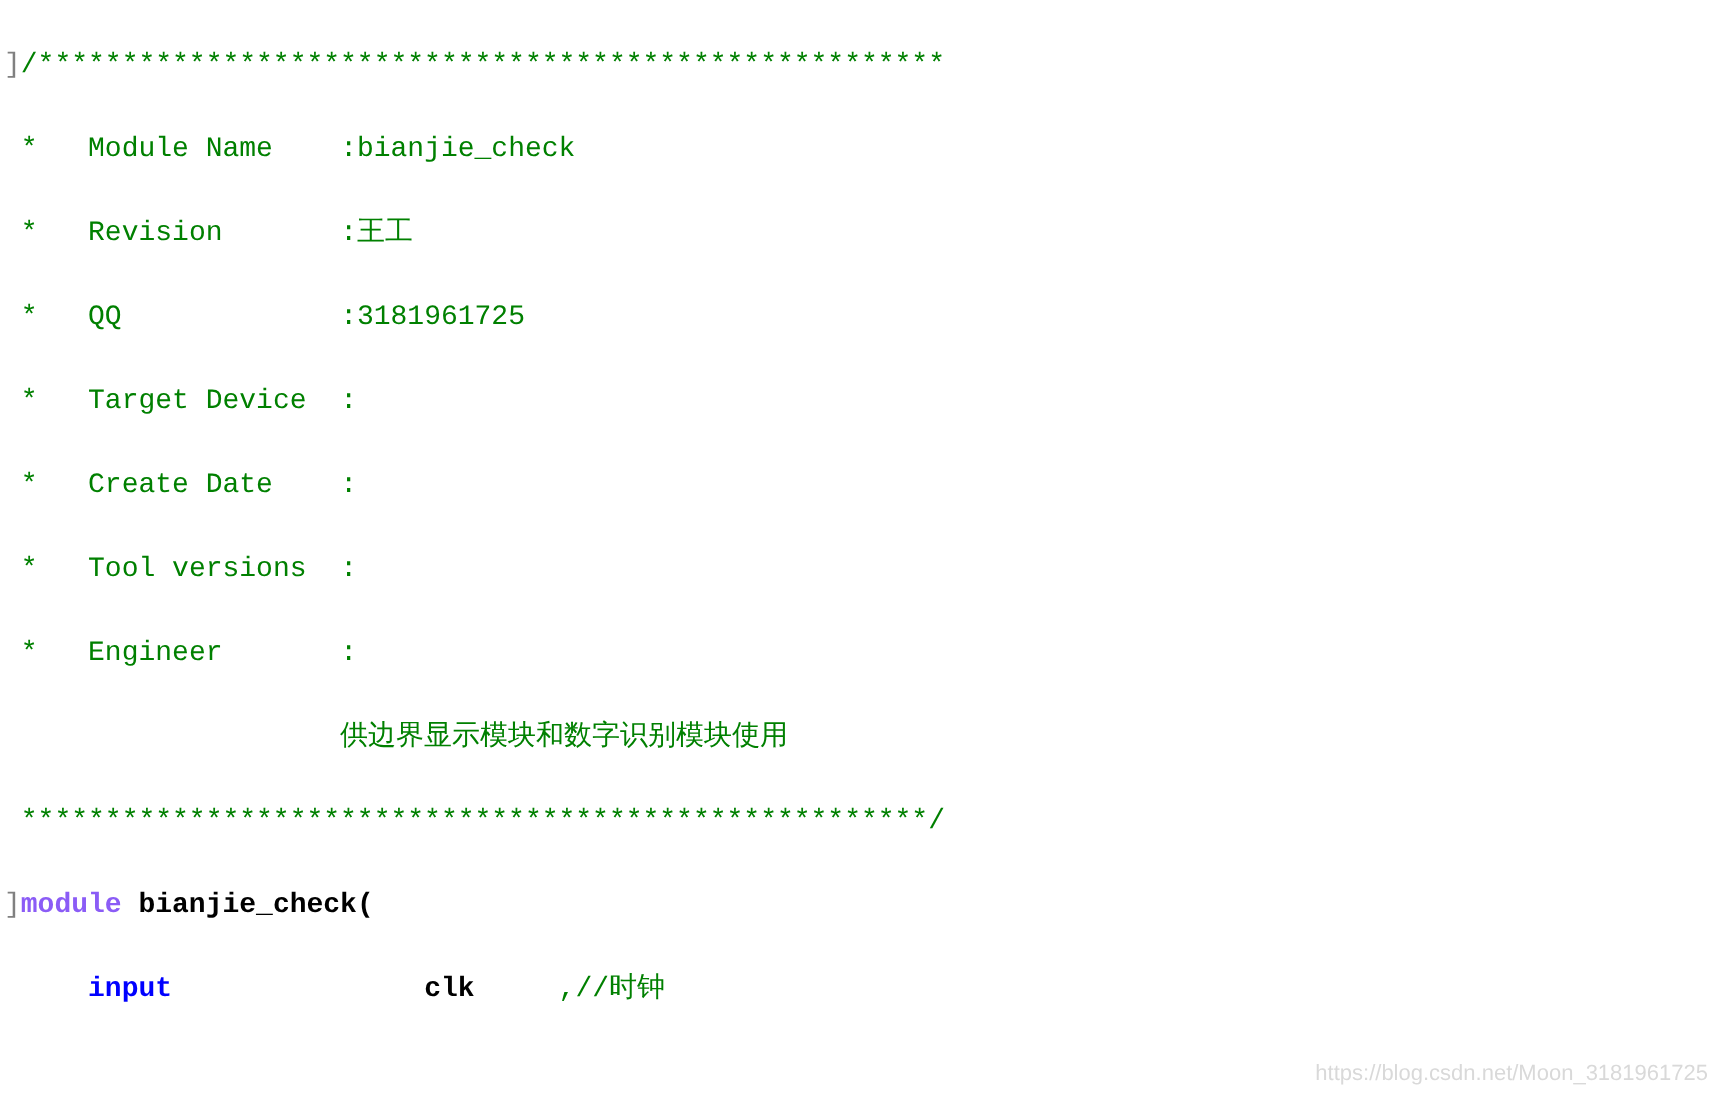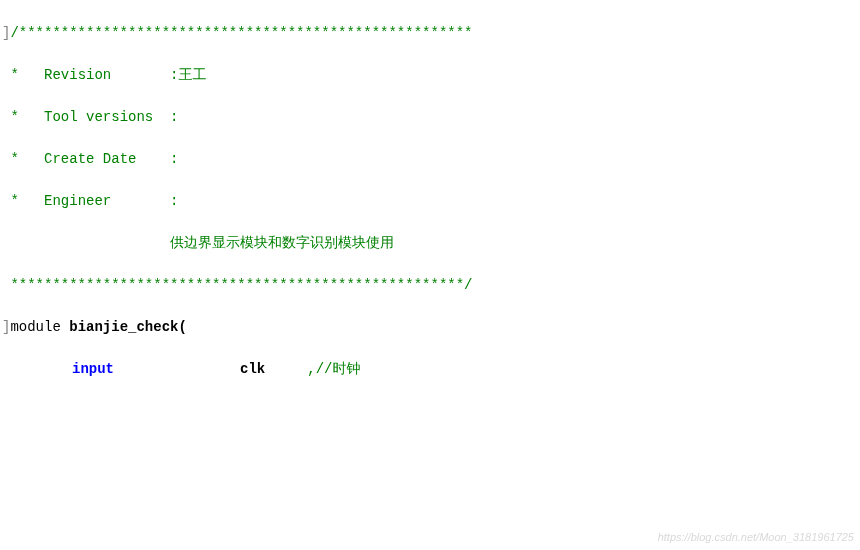--- a/index.html
+++ b/index.html
@@ -14,42 +14,44 @@
     overflow: hidden;
   }
   .editor {
     padding: 2px 0 0 2px;
     white-space: pre;
   }
   .row {
     height: 21px;
   }
   .green   { color: #008000; }
-  .navy    { color: #000000; font-weight: normal; }
-  .blue    { color: #0000ff; font-weight: bold; margin-left: 28px; }
+  .navy    { color: #8b5cf6; font-weight: bold; }
+  .blue    { color: #0000ff; font-weight: bold; }
   .black   { color: #000000; font-weight: bold; }
   .gutter  { color: #808080; }
   .watermark {
     position: absolute;
     right: 6px;
     bottom: 2px;
     font-size: 11px;
     color: #d9d9d9;
     font-family: Arial, sans-serif;
-    font-style: italic;
   }
 </style>
 </head>
 <body>
 
 <div class="editor">
 <div class="row"><span class="gutter">]</span><span class="green">/******************************************************</span></div>
+<div class="row"> <span class="green">*</span>   <span class="green">Module Name</span>    <span class="green">:bianjie_check</span></div>
 <div class="row"> <span class="green">*</span>   <span class="green">Revision</span>       <span class="green">:王工</span></div>
+<div class="row"> <span class="green">*</span>   <span class="green">QQ</span>             <span class="green">:3181961725</span></div>
+<div class="row"> <span class="green">*</span>   <span class="green">Target Device</span>  <span class="green">:</span></div>
+<div class="row"> <span class="green">*</span>   <span class="green">Create Date</span>    <span class="green">:</span></div>
 <div class="row"> <span class="green">*</span>   <span class="green">Tool versions</span>  <span class="green">:</span></div>
-<div class="row"> <span class="green">*</span>   <span class="green">Create Date</span>    <span class="green">:</span></div>
 <div class="row"> <span class="green">*</span>   <span class="green">Engineer</span>       <span class="green">:</span></div>
 <div class="row">                    <span class="green">供边界显示模块和数字识别模块使用</span></div>
 <div class="row"> <span class="green">******************************************************/</span></div>
 <div class="row"><span class="gutter">]</span><span class="navy">module</span><span class="black"> bianjie_check(</span></div>
 <div class="row">     <span class="blue">input</span>               <span class="black">clk</span>     <span class="green">,//时钟</span></div>
 
 
 
 
 

